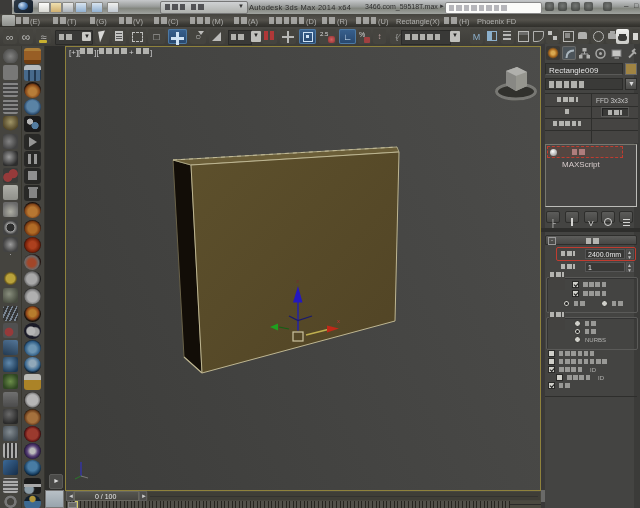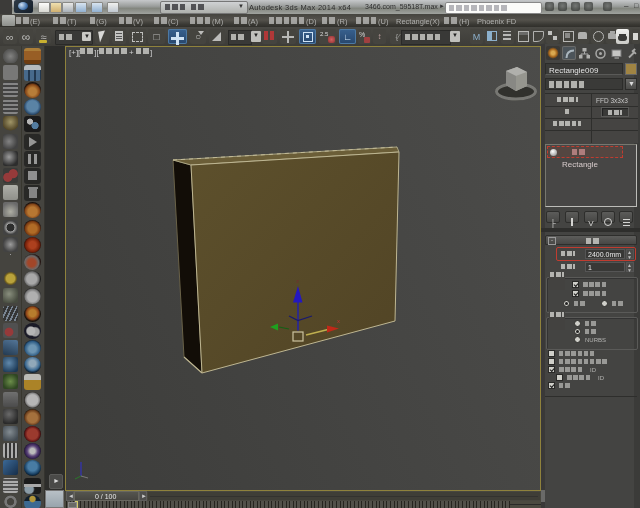--- a/index.html
+++ b/index.html
@@ -357,21 +357,21 @@
       <div class="abs" style="left:56px;top:13px;width:28px;height:10px;background:#3a3a38;border:1px solid #5a5a58;box-shadow:inset 1px 1px 1px #222;box-sizing:border-box;">
         <span style="position:absolute;left:6px;top:2px;"><span class="zhsb" style="width:14px;height:5px;"></span></span>
       </div>
       <span style="position:absolute;left:8px;top:27px;"><span class="zhsb" style="width:28px;height:5px;"></span></span>
     </div>
     <div class="abs" style="left:4px;top:100px;width:92px;height:63px;background:#474645;border:1px solid #bcbcb8;border-left-color:#77776f;border-top-color:#77776f;box-sizing:border-box;">
       <div class="abs" style="left:1px;top:1px;width:76px;height:12px;background:#544641;border:1px dashed #c03c30;box-sizing:border-box;">
         <span style="position:absolute;left:2px;top:1.5px;width:7px;height:7px;border-radius:50%;background:radial-gradient(circle at 40% 35%,#ffffff,#999999 80%);"></span>
         <span style="position:absolute;left:24px;top:2px;"><span class="zhr" style="width:14px;height:6px;"></span></span>
       </div>
-      <span class="txt" style="left:16px;top:15px;font-size:8px;color:#d8cccc;">Rectangle</span>
+      <span class="txt" style="left:16px;top:15px;font-size:8px;color:#d8cccc;">MAXScript</span>
     </div>
     <div class="abs" style="left:5px;top:167px;width:14px;height:12px;background:linear-gradient(#5c5c5a,#464644);border:1px solid #2e2e2c;border-radius:2px;text-align:center;box-sizing:border-box;"><span style="font-size:8px;color:#d4d4d2;line-height:10px;">├</span></div>
     <div class="abs" style="left:24px;top:167px;width:14px;height:12px;background:linear-gradient(#5c5c5a,#464644);border:1px solid #2e2e2c;border-radius:2px;text-align:center;box-sizing:border-box;"><span style="font-size:8px;color:#d4d4d2;line-height:10px;"><span style="display:inline-block;width:2px;height:8px;background:#d4d4d2;"></span></span></div>
     <div class="abs" style="left:43px;top:167px;width:14px;height:12px;background:linear-gradient(#5c5c5a,#464644);border:1px solid #2e2e2c;border-radius:2px;text-align:center;box-sizing:border-box;"><span style="font-size:8px;color:#d4d4d2;line-height:10px;">V</span></div>
     <div class="abs" style="left:60px;top:167px;width:14px;height:12px;background:linear-gradient(#5c5c5a,#464644);border:1px solid #2e2e2c;border-radius:2px;text-align:center;box-sizing:border-box;"><span style="font-size:8px;color:#d4d4d2;line-height:10px;"><span style="display:inline-block;width:6px;height:6px;border:1px solid #d4d4d2;border-radius:50%;"></span></span></div>
     <div class="abs" style="left:78px;top:167px;width:14px;height:12px;background:linear-gradient(#5c5c5a,#464644);border:1px solid #2e2e2c;border-radius:2px;text-align:center;box-sizing:border-box;"><span style="font-size:8px;color:#d4d4d2;line-height:10px;"><span style="display:inline-block;width:7px;height:7px;background:repeating-linear-gradient(0deg,#d4d4d2 0 1px,transparent 1px 3px);"></span></span></div>
     <div class="abs" style="left:0;top:184px;width:99px;height:4px;background:#2e2e2c;"></div>
     <div class="abs" style="left:4px;top:191px;width:92px;height:10px;background:linear-gradient(#5d5d5b,#474745);border:1px solid #2e2e2c;border-radius:2px 2px 0 0;box-sizing:border-box;">
       <span style="position:absolute;left:2px;top:1px;width:6px;height:6px;border:1px solid #999;color:#ccc;font-size:6px;line-height:5px;text-align:center;">-</span>
       <span style="position:absolute;left:40px;top:2px;"><span class="zhb" style="width:14px;height:6px;"></span></span>

